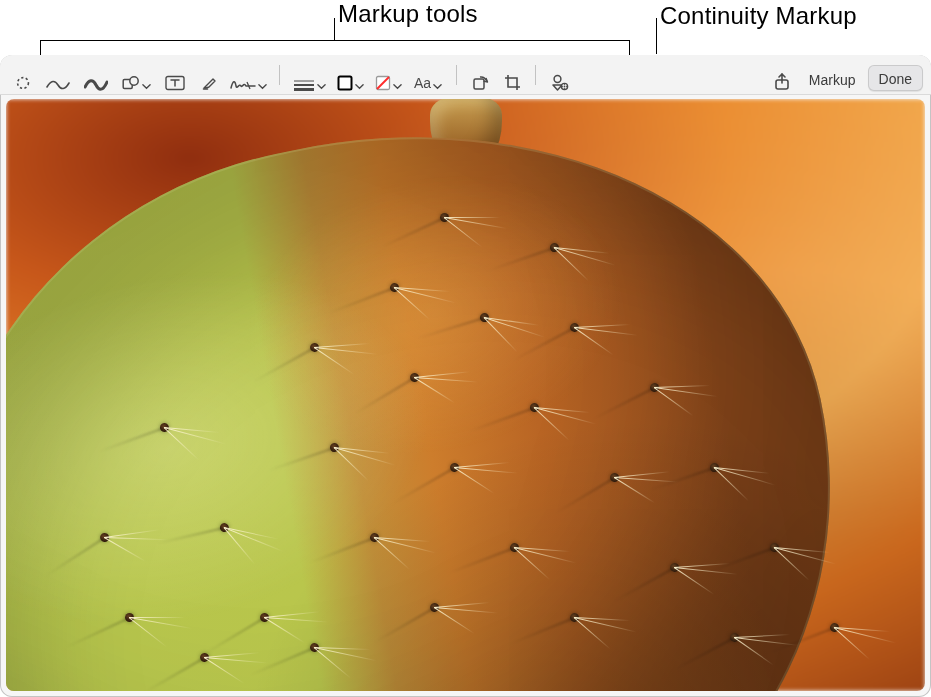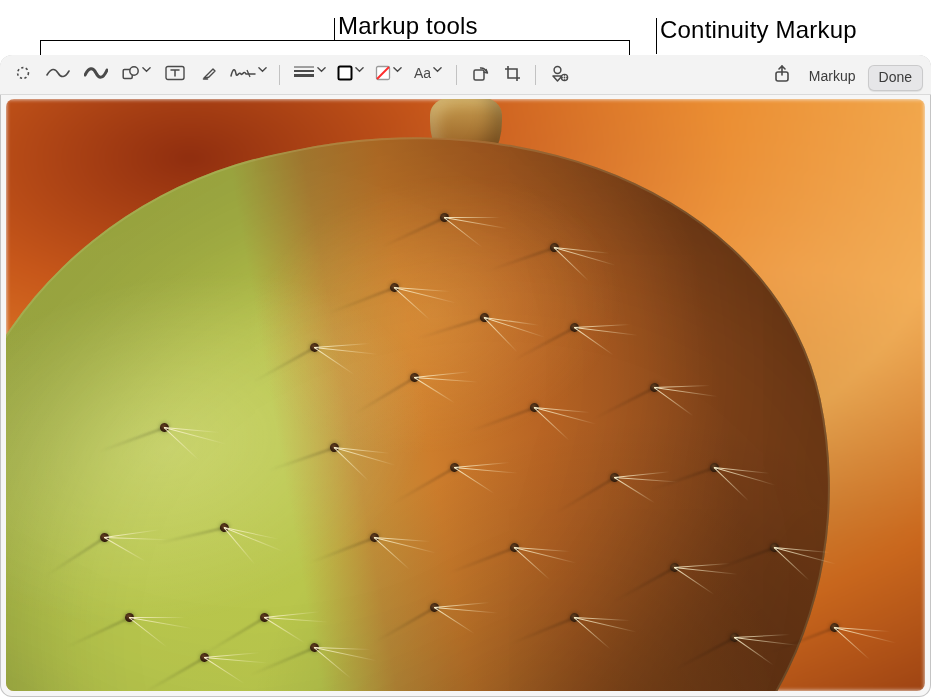--- a/index.html
+++ b/index.html
@@ -49,21 +49,21 @@
       display: flex;
       align-items: center;
       height: 40px;
       padding: 0 8px;
       background: #f3f3f3;
       gap: 2px;
       border-bottom: 1px solid rgba(0,0,0,0.10);
     }
     .tb-btn {
       display: flex;
-      align-items: flex-start;
+      align-items: flex-end;
       justify-content: center;
       min-width: 30px;
       height: 26px;
       border-radius: 5px;
       color: #4a4a4a;
       cursor: default;
       padding: 0 4px;
       margin-top: 7px;
     }
     .tb-btn svg { display: block; }
@@ -194,22 +194,22 @@
       background: linear-gradient(180deg, #caa153, #9f6a2b 60%, #6e3d15);
       border-radius: 22px 22px 34px 34px / 18px 18px 50px 50px;
       transform: translateX(-50%);
       box-shadow: inset -10px -10px 18px rgba(0,0,0,0.25), inset 8px 6px 14px rgba(255,255,210,0.25);
     }
   </style>
 </head>
 <body>
 
 <div class="annotation-layer">
-  <span class="label" style="left:338px; top:12px;">Markup tools</span>
-  <span class="label" style="left:660px; top:16px;">Continuity Markup</span>
+  <span class="label" style="left:338px; top:0;">Markup tools</span>
+  <span class="label" style="left:660px; top:2px;">Continuity Markup</span>
 
   <div class="callout-vert" style="left:334px; top:18px; height:22px;"></div>
   <div class="callout-line" style="left:40px; top:40px; width:590px;"></div>
   <div class="callout-vert" style="left:40px; top:40px; height:15px;"></div>
   <div class="callout-vert" style="left:629px; top:40px; height:15px;"></div>
 
   <div class="callout-vert" style="left:656px; top:18px; height:36px;"></div>
 </div>
 
 <div class="window">

